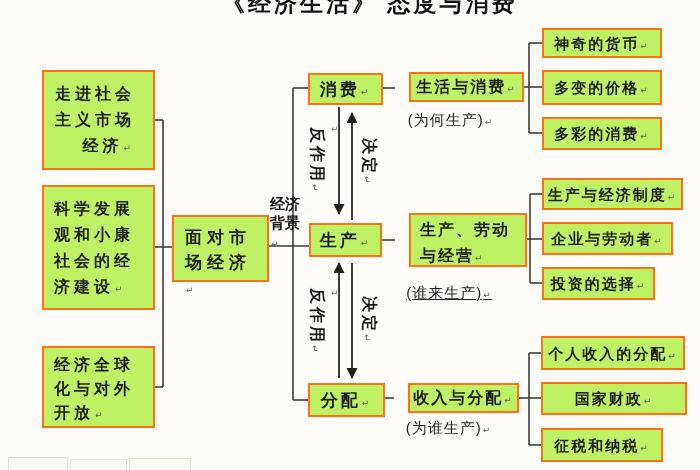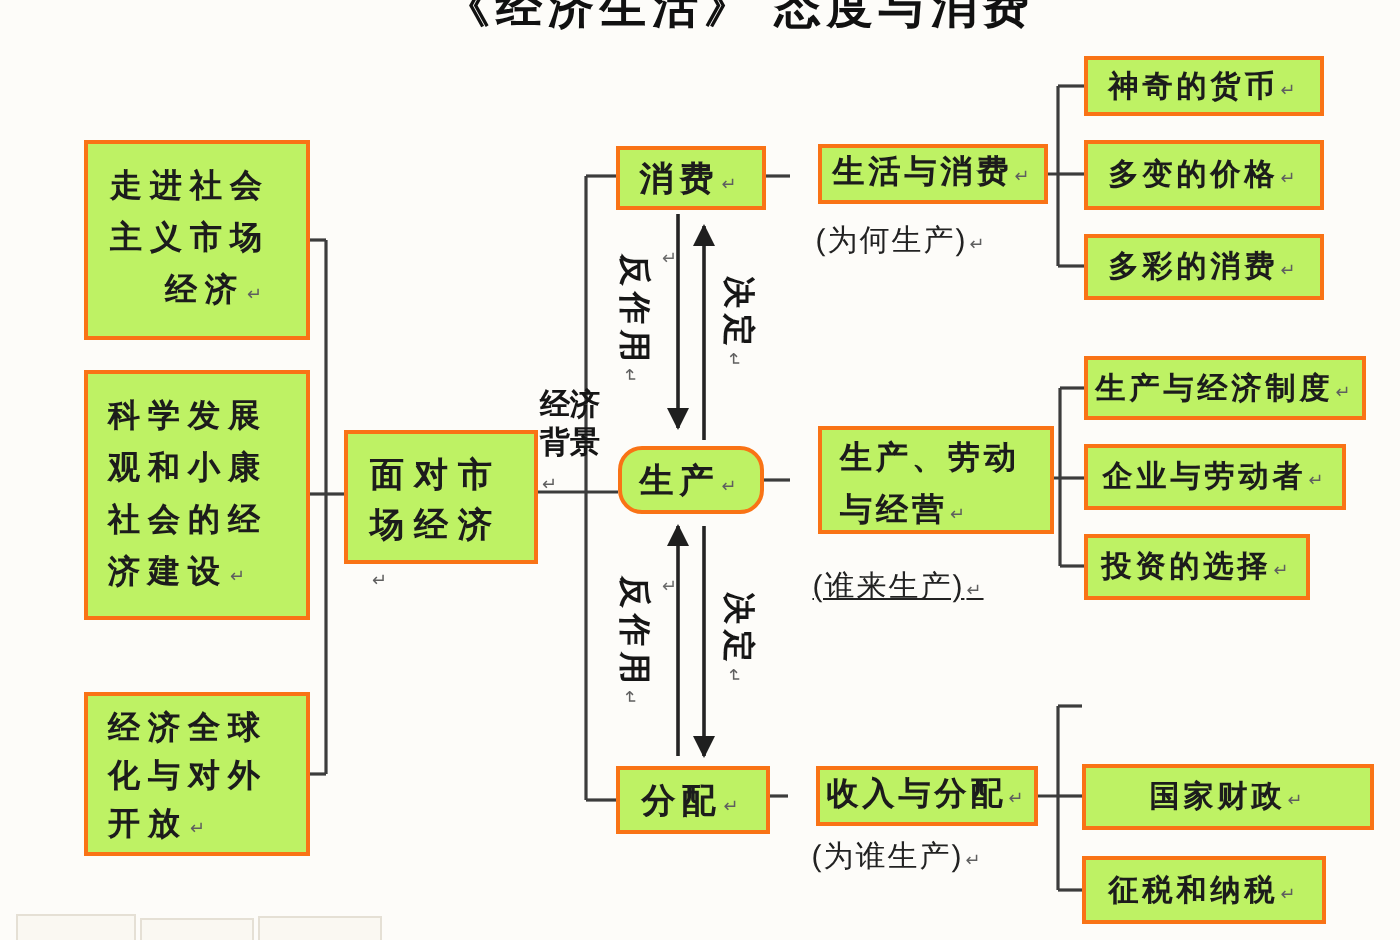--- a/index.html
+++ b/index.html
@@ -92,41 +92,41 @@
     <span>经济全球化与对外开放</span><span class="ret">↵</span>
   </div>
 
   <div class="box hub" style="left:172px;top:215px;width:97px;height:67px;">
     <span>面对市场经济</span><span class="ret">↵</span>
   </div>
 
   <div class="box node" style="left:308px;top:73px;width:75px;height:32px;">
     <span>消费</span><span class="ret">↵</span>
   </div>
-  <div class="box node" style="left:309px;top:223px;width:73px;height:34px;line-height:31px;border-radius:12px;">
+  <div class="box node" style="left:309px;top:223px;width:73px;height:34px;line-height:31px;">
     <span>生产</span><span class="ret">↵</span>
   </div>
   <div class="box node" style="left:308px;top:383px;width:77px;height:34px;line-height:31px;">
     <span>分配</span><span class="ret">↵</span>
   </div>
 
   <div class="vlabel" style="left:306px;top:127px;height:80px;">
     <span>反作用</span><span class="ret">↵</span>
   </div>
   <div class="vlabel" style="left:358px;top:138px;height:62px;">
     <span>决定</span><span class="ret">↵</span>
   </div>
   <div class="vlabel" style="left:306px;top:288px;height:80px;">
     <span>反作用</span><span class="ret">↵</span>
   </div>
   <div class="vlabel" style="left:358px;top:296px;height:62px;">
     <span>决定</span><span class="ret">↵</span>
   </div>
 
-  <div class="bglabel" style="left:270px;top:194px;font-family:Liberation Serif, serif;">
+  <div class="bglabel" style="left:270px;top:194px;">
     <span>经济背景</span><span class="ret">↵</span>
   </div>
 
   <span class="freemark" style="left:331px;top:124px;">↵</span>
   <span class="freemark" style="left:331px;top:288px;">↵</span>
 
   <div class="box unit" style="left:395px;top:72px;width:115px;height:30px;">
     <span>生活与消费</span><span class="ret">↵</span>
   </div>
   <div class="note" style="left:393px;top:111px;width:115px;">
@@ -160,20 +160,23 @@
   <div class="box leaf" style="left:542px;top:178px;width:141px;height:32px;line-height:29px;">
     <span>生产与经济制度</span><span class="ret">↵</span>
   </div>
   <div class="box leaf" style="left:542px;top:222px;width:131px;height:33px;line-height:30px;">
     <span>企业与劳动者</span><span class="ret">↵</span>
   </div>
   <div class="box leaf" style="left:542px;top:267px;width:113px;height:33px;line-height:30px;">
     <span>投资的选择</span><span class="ret">↵</span>
   </div>
 
+  <div class="box leaf" style="left:541px;top:336px;width:144px;height:34px;line-height:31px;">
+    <span>个人收入的分配</span><span class="ret">↵</span>
+  </div>
   <div class="box leaf" style="left:541px;top:382px;width:146px;height:33px;line-height:30px;">
     <span>国家财政</span><span class="ret">↵</span>
   </div>
   <div class="box leaf" style="left:541px;top:428px;width:122px;height:34px;line-height:31px;">
     <span>征税和纳税</span><span class="ret">↵</span>
   </div>
 
   <div class="ghost" style="left:8px;top:457px;width:58px;height:18px;"></div>
   <div class="ghost" style="left:70px;top:459px;width:55px;height:16px;"></div>
   <div class="ghost" style="left:129px;top:458px;width:60px;height:17px;"></div>

